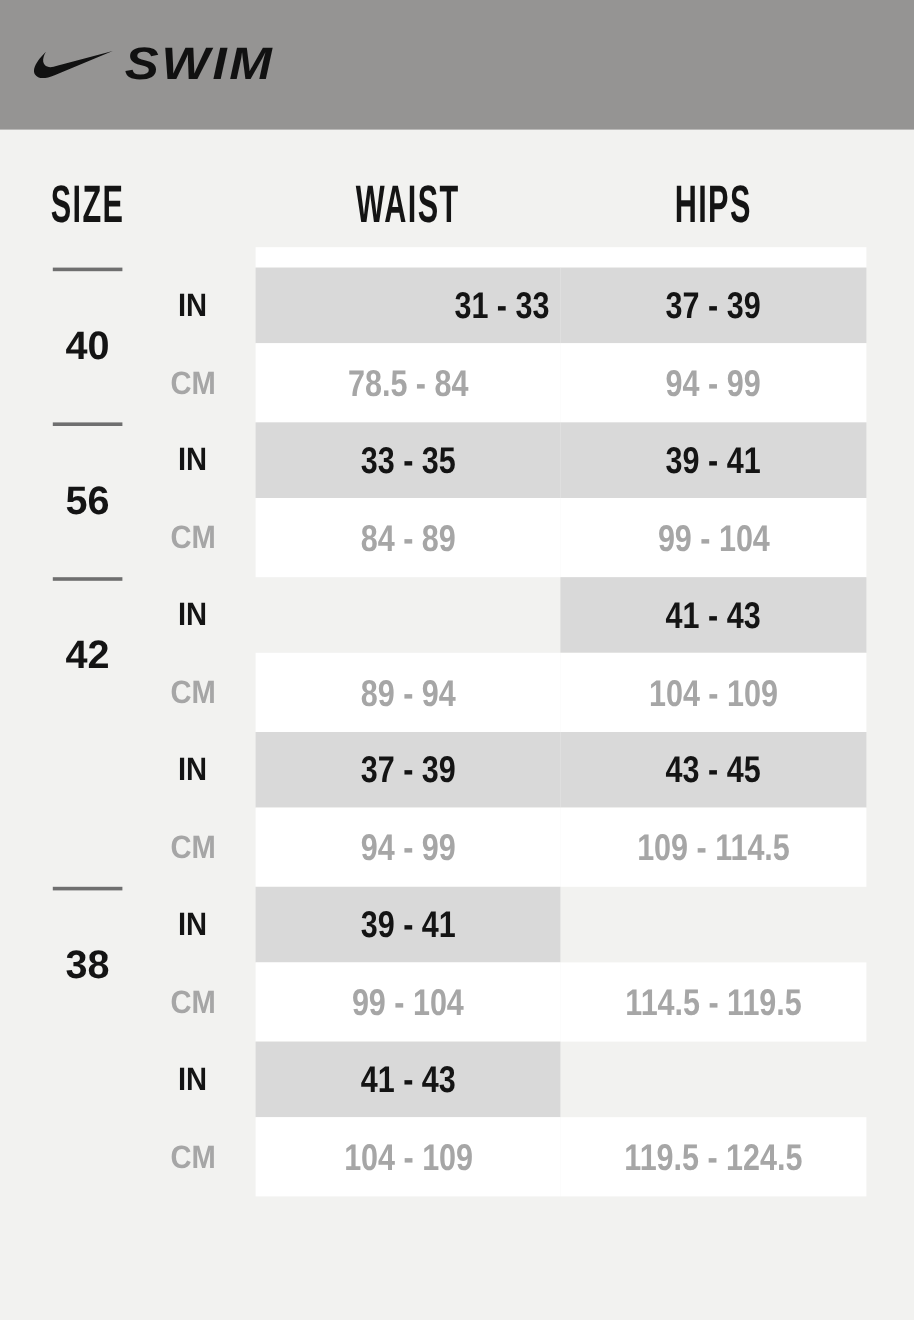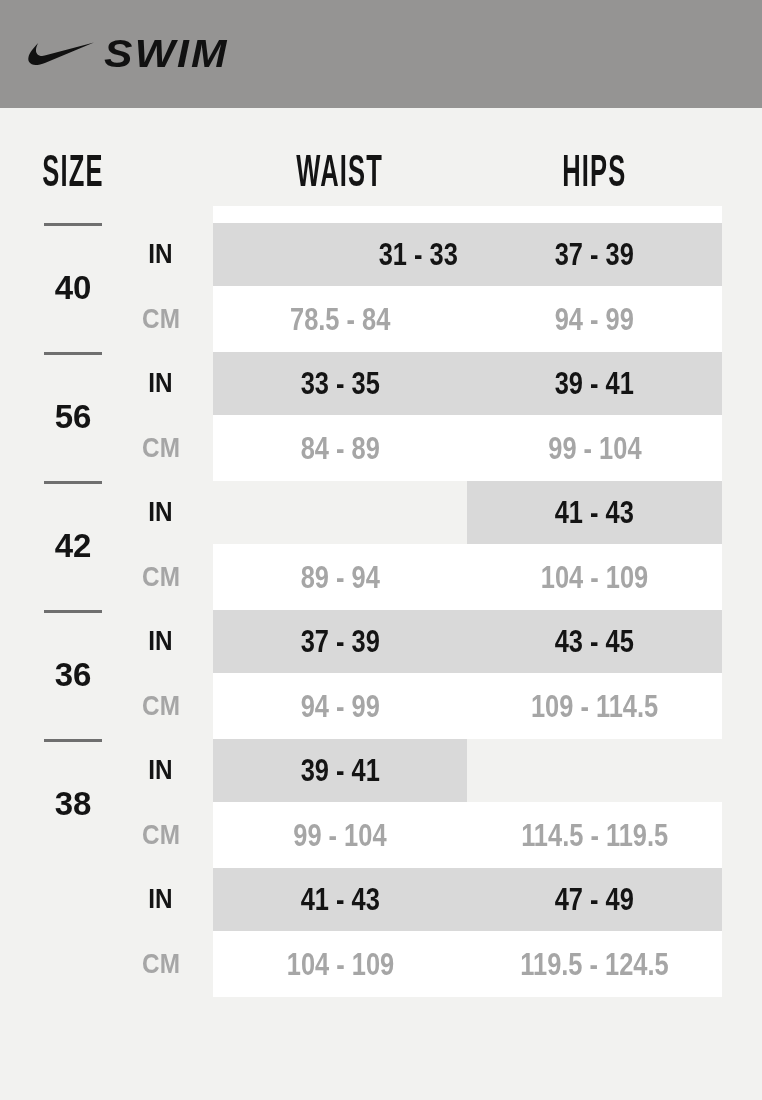--- a/index.html
+++ b/index.html
@@ -161,24 +161,20 @@
   <div class="cell" style="grid-column:3;grid-row:7;">
       <span class="unit-txt gray-txt">CM</span>
     </div>
   <div class="cell band-cm" style="grid-column:4;grid-row:7;">
       <span class="val-txt gray-txt">89 - 94</span>
     </div>
   <div class="cell band-cm" style="grid-column:5;grid-row:7;">
       <span class="val-txt gray-txt">104 - 109</span>
     </div>
 
-  <div class="cell size-cell" style="grid-column:2;grid-row:8 / span 2;">
-    <span class="size-divider"></span>
-    <span class="size-txt">36</span>
-  </div>
   <div class="cell" style="grid-column:3;grid-row:8;">
       <span class="unit-txt">IN</span>
     </div>
   <div class="cell band-in" style="grid-column:4;grid-row:8;">
       <span class="val-txt">37 - 39</span>
     </div>
   <div class="cell band-in" style="grid-column:5;grid-row:8;">
       <span class="val-txt">43 - 45</span>
     </div>
   <div class="cell" style="grid-column:3;grid-row:9;">
@@ -210,23 +206,20 @@
   <div class="cell band-cm" style="grid-column:5;grid-row:11;">
       <span class="val-txt gray-txt">114.5 - 119.5</span>
     </div>
 
   <div class="cell" style="grid-column:3;grid-row:12;">
       <span class="unit-txt">IN</span>
     </div>
   <div class="cell band-in" style="grid-column:4;grid-row:12;">
       <span class="val-txt">41 - 43</span>
     </div>
-  <div class="cell band-in" style="grid-column:5;grid-row:12;">
-      <span class="val-txt">47 - 49</span>
-    </div>
   <div class="cell" style="grid-column:3;grid-row:13;">
       <span class="unit-txt gray-txt">CM</span>
     </div>
   <div class="cell band-cm" style="grid-column:4;grid-row:13;">
       <span class="val-txt gray-txt">104 - 109</span>
     </div>
   <div class="cell band-cm" style="grid-column:5;grid-row:13;">
       <span class="val-txt gray-txt">119.5 - 124.5</span>
     </div>
 </div>

